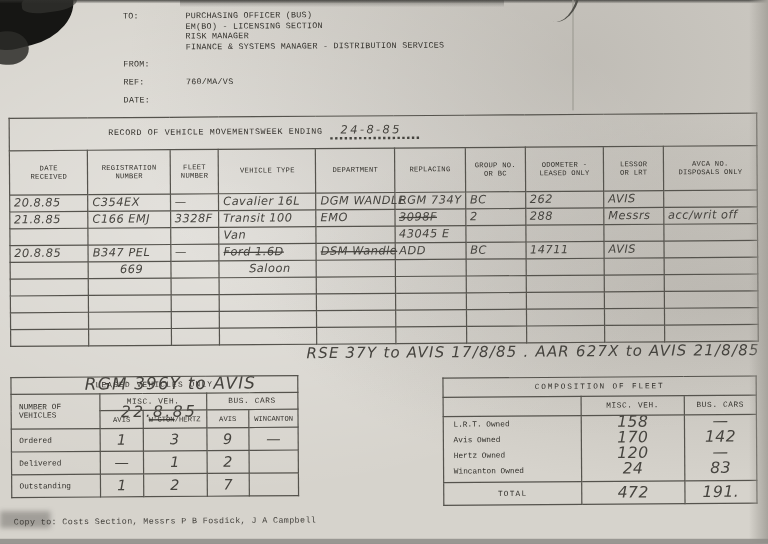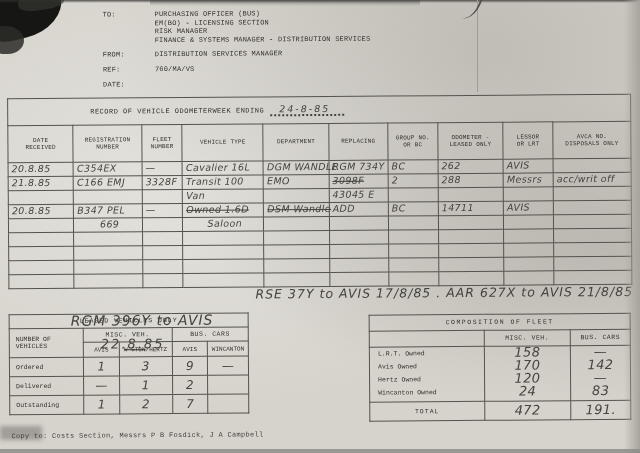--- a/index.html
+++ b/index.html
@@ -97,21 +97,20 @@
           <span class="memo-label"></span>
           <span>RISK MANAGER</span>
         </div>
       <div class="memo-row">
           <span class="memo-label"></span>
           <span>FINANCE &amp; SYSTEMS MANAGER - DISTRIBUTION SERVICES</span>
         </div>
       <div class="gap"></div>
       <div class="memo-row">
         <span class="memo-label">FROM:</span>
-        <span>DISTRIBUTION SERVICES MANAGER</span>
       </div>
       <div class="gap"></div>
       <div class="memo-row">
         <span class="memo-label">REF:</span>
         <span>760/MA/VS</span>
       </div>
       <div class="gap"></div>
       <div class="memo-row">
         <span class="memo-label">DATE:</span>
       </div>
@@ -127,21 +126,21 @@
           <col style="width:9.5%">
           <col style="width:8%">
           <col style="width:10.5%">
         <col style="width:8%">
           <col style="width:12.5%">
       </colgroup>
       <tbody>
           <tr>
         <td class="titleband" colspan="10">
           <div class="titleband-inner">
-            <span class="mv-title">RECORD OF VEHICLE ODOMETER</span>
+            <span class="mv-title">RECORD OF VEHICLE MOVEMENTS</span>
             <span class="week-label">WEEK ENDING</span>
             <span class="week-dots"><span class="hw week-val">24-8-85</span></span>
           </div>
         </td>
       </tr>
       <tr>
         <td class="colhead">DATE
 RECEIVED</td>
         <td class="colhead">REGISTRATION
 NUMBER</td>
@@ -192,21 +191,21 @@
         <td><span class="hw">43045 E</span></td>
         <td></td>
             <td></td>
             <td></td>
             <td></td>
       </tr>
       <tr class="r">
         <td><span class="hw">20.8.85</span></td>
         <td><span class="hw">B347 PEL</span></td>
         <td><span class="hw">—</span></td>
-        <td><span class="hw strike">Owned 1.6D</span></td>
+        <td><span class="hw strike">Ford 1.6D</span></td>
         <td><span class="hw strike">DSM Wandle</span></td>
         <td><span class="hw">ADD</span></td>
         <td><span class="hw">BC</span></td>
         <td><span class="hw">14711</span></td>
         <td><span class="hw">AVIS</span></td>
         <td><span class="hw"></span></td>
       </tr>
       <tr class="r">
         <td></td>
         <td style="text-align:center"><span class="hw">669</span></td>

